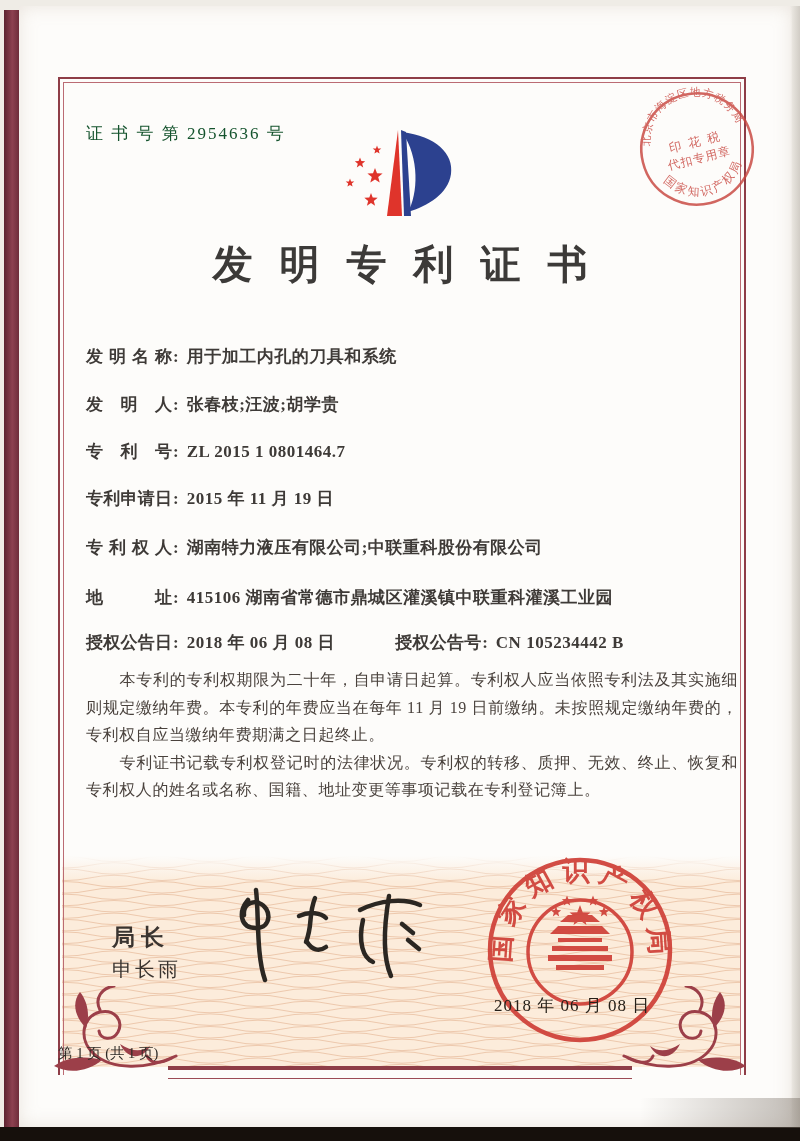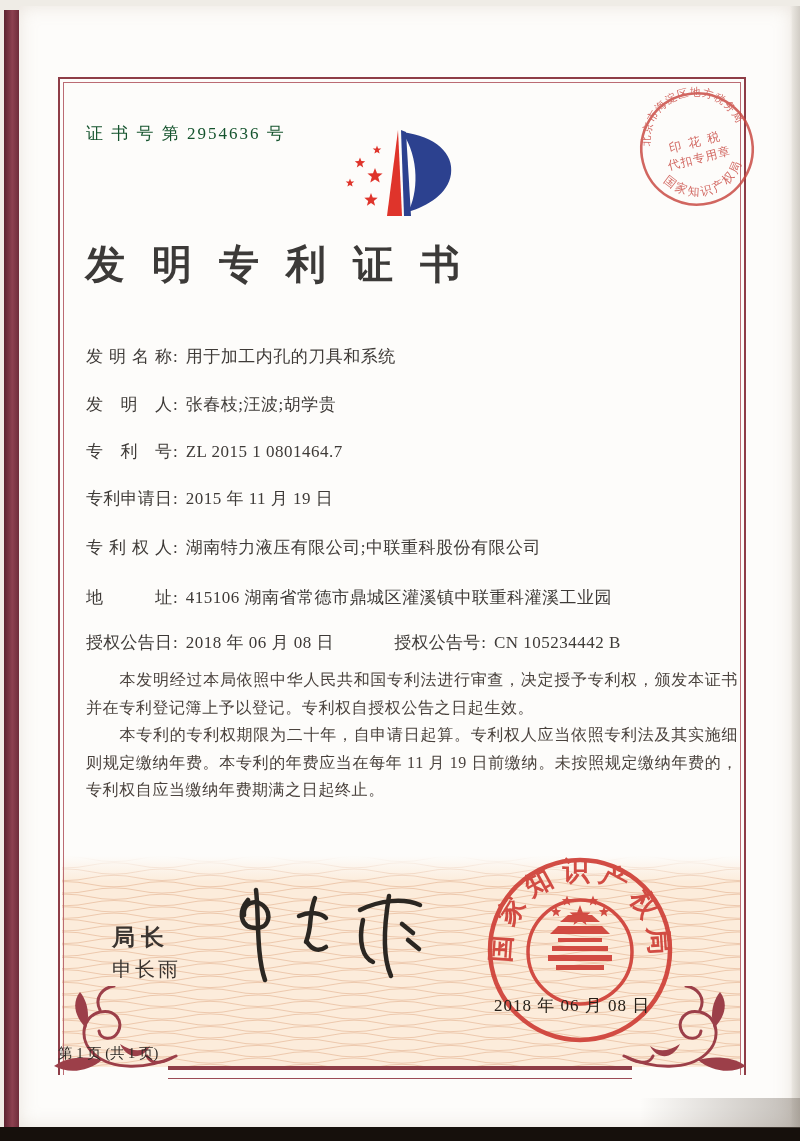--- a/index.html
+++ b/index.html
@@ -29,23 +29,23 @@
   .flourish-r{left:622px;top:986px;transform:scaleX(-1);}
 
   
   .waves{left:62px;top:856px;width:678px;height:211px;overflow:hidden;background:#fcecdb;}
   .waves-fade{position:absolute;left:0;top:0;width:100%;height:26px;
               background:linear-gradient(#fdfcfa,rgba(253,252,250,0));}
 
   
   .cert-no{left:86px;top:122px;font-size:17px;color:#14532d;letter-spacing:2px;}
   .logo{left:336px;top:122px;width:134px;height:104px;}
-  .title{left:58px;top:237px;width:684px;text-align:left;font-size:40px;font-weight:600;
+  .title{left:58px;top:237px;width:684px;text-align:center;font-size:40px;font-weight:600;
          color:#3c3a38;letter-spacing:27px;text-indent:27px;}
-  .frow{position:absolute;left:86px;font-size:17px;color:#3e3a37;white-space:nowrap;}
+  .frow{position:absolute;left:86px;font-size:17px;color:#3e3a37;white-space:nowrap;font-weight:bold;}
   .flabel{display:inline-block;width:86px;text-align:justify;text-align-last:justify;}
   .fcolon{display:inline-block;margin:0 8px 0 1px;}
   .fval{letter-spacing:.5px;}
   .grant2{margin-left:56px;}
   .paras{left:86px;top:666px;width:652px;font-size:16px;line-height:27.5px;
          color:#4a423d;letter-spacing:.6px;text-align:justify;}
   .paras p{margin:0;text-indent:2.1em;}
 
   .signer-title{left:112px;top:922px;font-size:23px;color:#3a3430;letter-spacing:6px;font-weight:bold;}
   .signer-name{left:112px;top:956px;font-size:20px;color:#3a3430;letter-spacing:3px;text-align:right;}
@@ -168,22 +168,22 @@
 </div>
 <div class="abs frow" style="top:586px">
   <span class="flabel">地址</span><span class="fcolon">:</span><span class="fval">415106  湖南省常德市鼎城区灌溪镇中联重科灌溪工业园</span>
 </div>
 <div class="abs frow" style="top:631px">
   <span class="flabel">授权公告日</span><span class="fcolon">:</span><span class="fval">2018 年 06 月 08 日</span>
   <span class="grant2"><span class="flabel">授权公告号</span><span class="fcolon">:</span><span class="fval">CN 105234442 B</span></span>
 </div>
 
 <div class="abs paras">
-  <p>本发明经过本局依照中华人民共和国专利法进行审查，决定授予专利权，颁发本证书并在专利登记簿上予以登记。专利权自授权公告之日起生效。</p>
   <p>本专利的专利权期限为二十年，自申请日起算。专利权人应当依照专利法及其实施细则规定缴纳年费。本专利的年费应当在每年 11 月 19 日前缴纳。未按照规定缴纳年费的，专利权自应当缴纳年费期满之日起终止。</p>
+  <p>专利证书记载专利权登记时的法律状况。专利权的转移、质押、无效、终止、恢复和专利权人的姓名或名称、国籍、地址变更等事项记载在专利登记簿上。</p>
 </div>
 
 <div class="abs signer-title">局长</div>
 <div class="abs signer-name">申长雨</div>
 
 <svg class="abs signature" viewBox="0 0 230 115">
   <g stroke="#2b2722" stroke-width="4.5" fill="none" stroke-linecap="round">
     <path d="M36,18 C26,30 28,46 44,46 C60,46 60,26 47,21 C38,18 31,24 32,33"></path>
     <path d="M44,8 C47,32 44,72 53,98"></path>
     <path d="M103,16 C96,34 101,42 94,60"></path>

